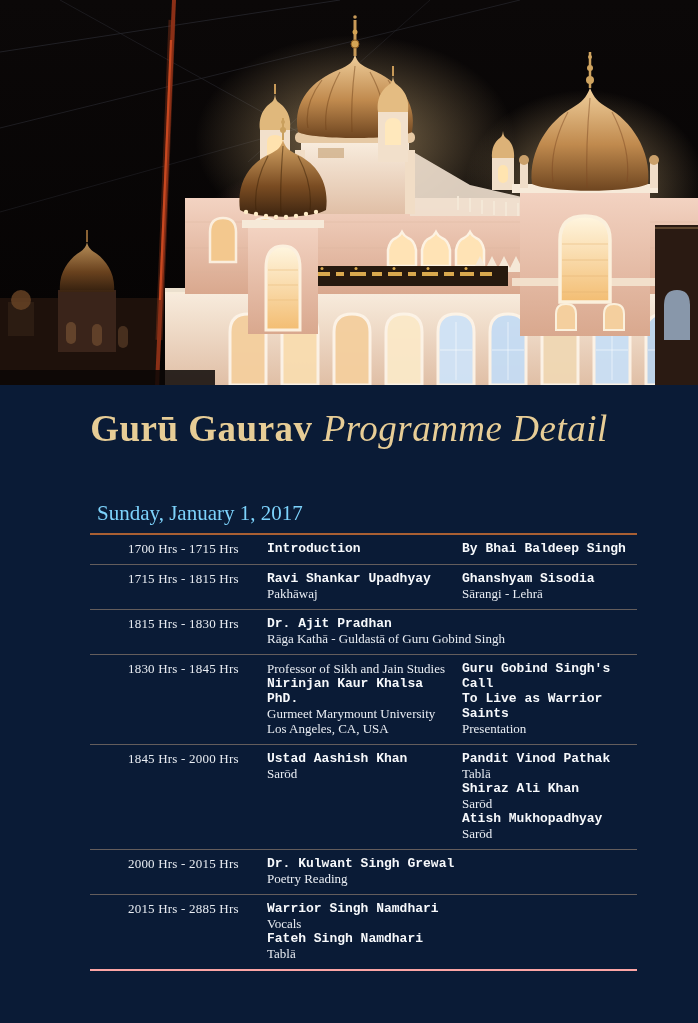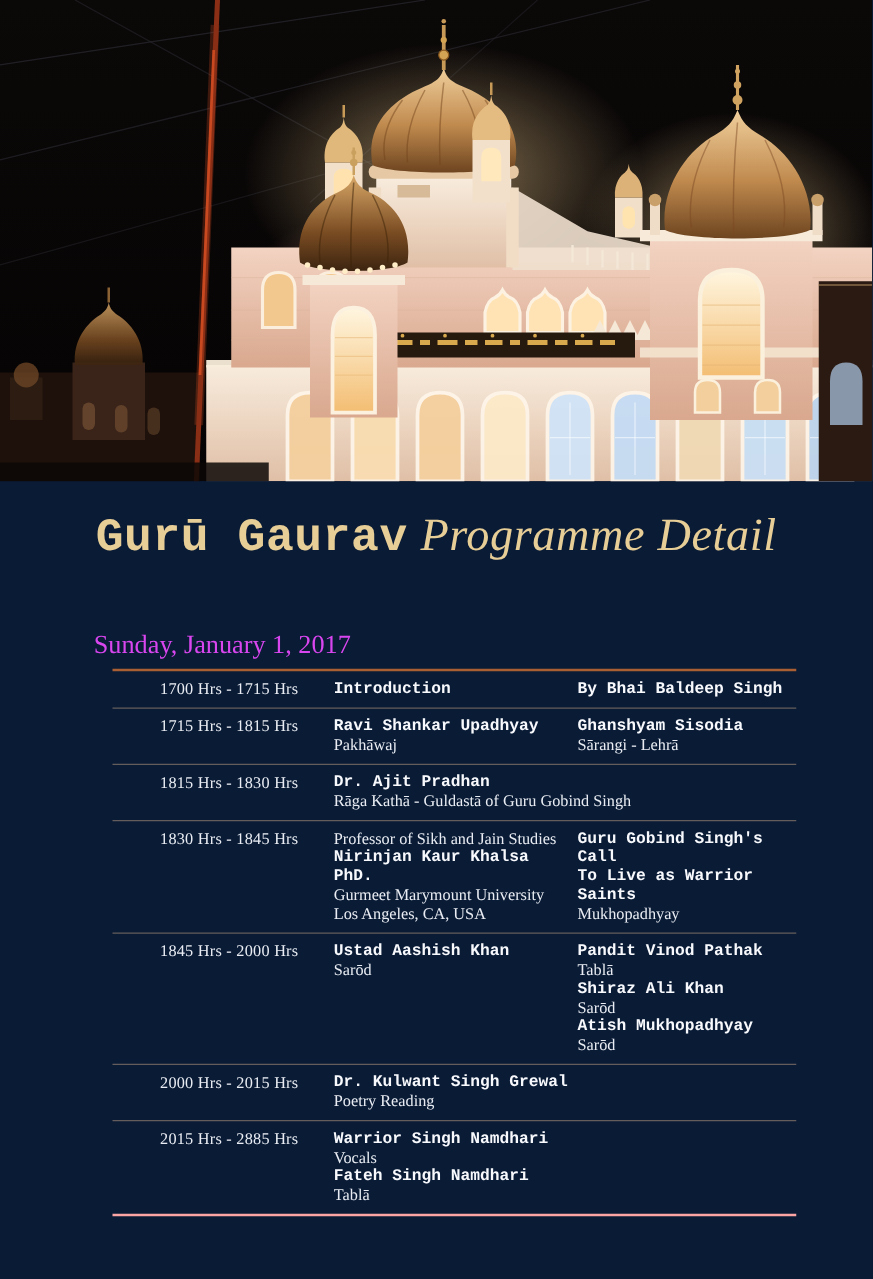--- a/index.html
+++ b/index.html
@@ -11,27 +11,27 @@
     font-family:"Liberation Serif","DejaVu Serif",serif;
   }
   .photo{display:block;width:698px;height:385px;}
   .title{
     margin:22px 0 0;
     text-align:center;
     font-size:37px;line-height:44px;
     color:#e7cd96;
     letter-spacing:.5px;
   }
-  .title .main{font-weight:bold;font-family:Liberation Mono, monospace;}
+  .title .main{font-weight:bold;}
   .title .sub{font-style:italic;font-weight:normal;margin-left:10px;}
   .date{
-    margin:50px 0 8px 68px;
+    margin:50px 0 8px 90px;
     padding-left:7px;
     font-size:21px;line-height:24px;
-    color:#d946ef;
+    color:#7dd3fc;
   }
   .table{
     width:547px;
     margin-left:90px;
     border-top:2px solid #a95f33;
     border-bottom:2px solid #fca5a5;
   }
   .row{
     display:grid;
     grid-template-columns:177px 195px 175px;
@@ -334,21 +334,21 @@
         <div class="cell time">1830 Hrs - 1845 Hrs</div>
         <div class="cell performer">
           <div class="line">Professor of Sikh and Jain Studies</div>
           <div class="line b">Nirinjan Kaur Khalsa PhD.</div>
           <div class="line">Gurmeet Marymount University</div>
           <div class="line">Los Angeles, CA, USA</div>
         </div>
         <div class="cell accompanist">
           <div class="line b">Guru Gobind Singh's Call</div>
           <div class="line b">To Live as Warrior Saints</div>
-          <div class="line">Mukhopadhyay</div>
+          <div class="line">Presentation</div>
         </div>
       </div>
       <div class="row">
         <div class="cell time">1845 Hrs - 2000 Hrs</div>
         <div class="cell performer">
           <div class="line b">Ustad Aashish Khan</div>
           <div class="line">Sarōd</div>
         </div>
         <div class="cell accompanist">
           <div class="line b">Pandit Vinod Pathak</div>

